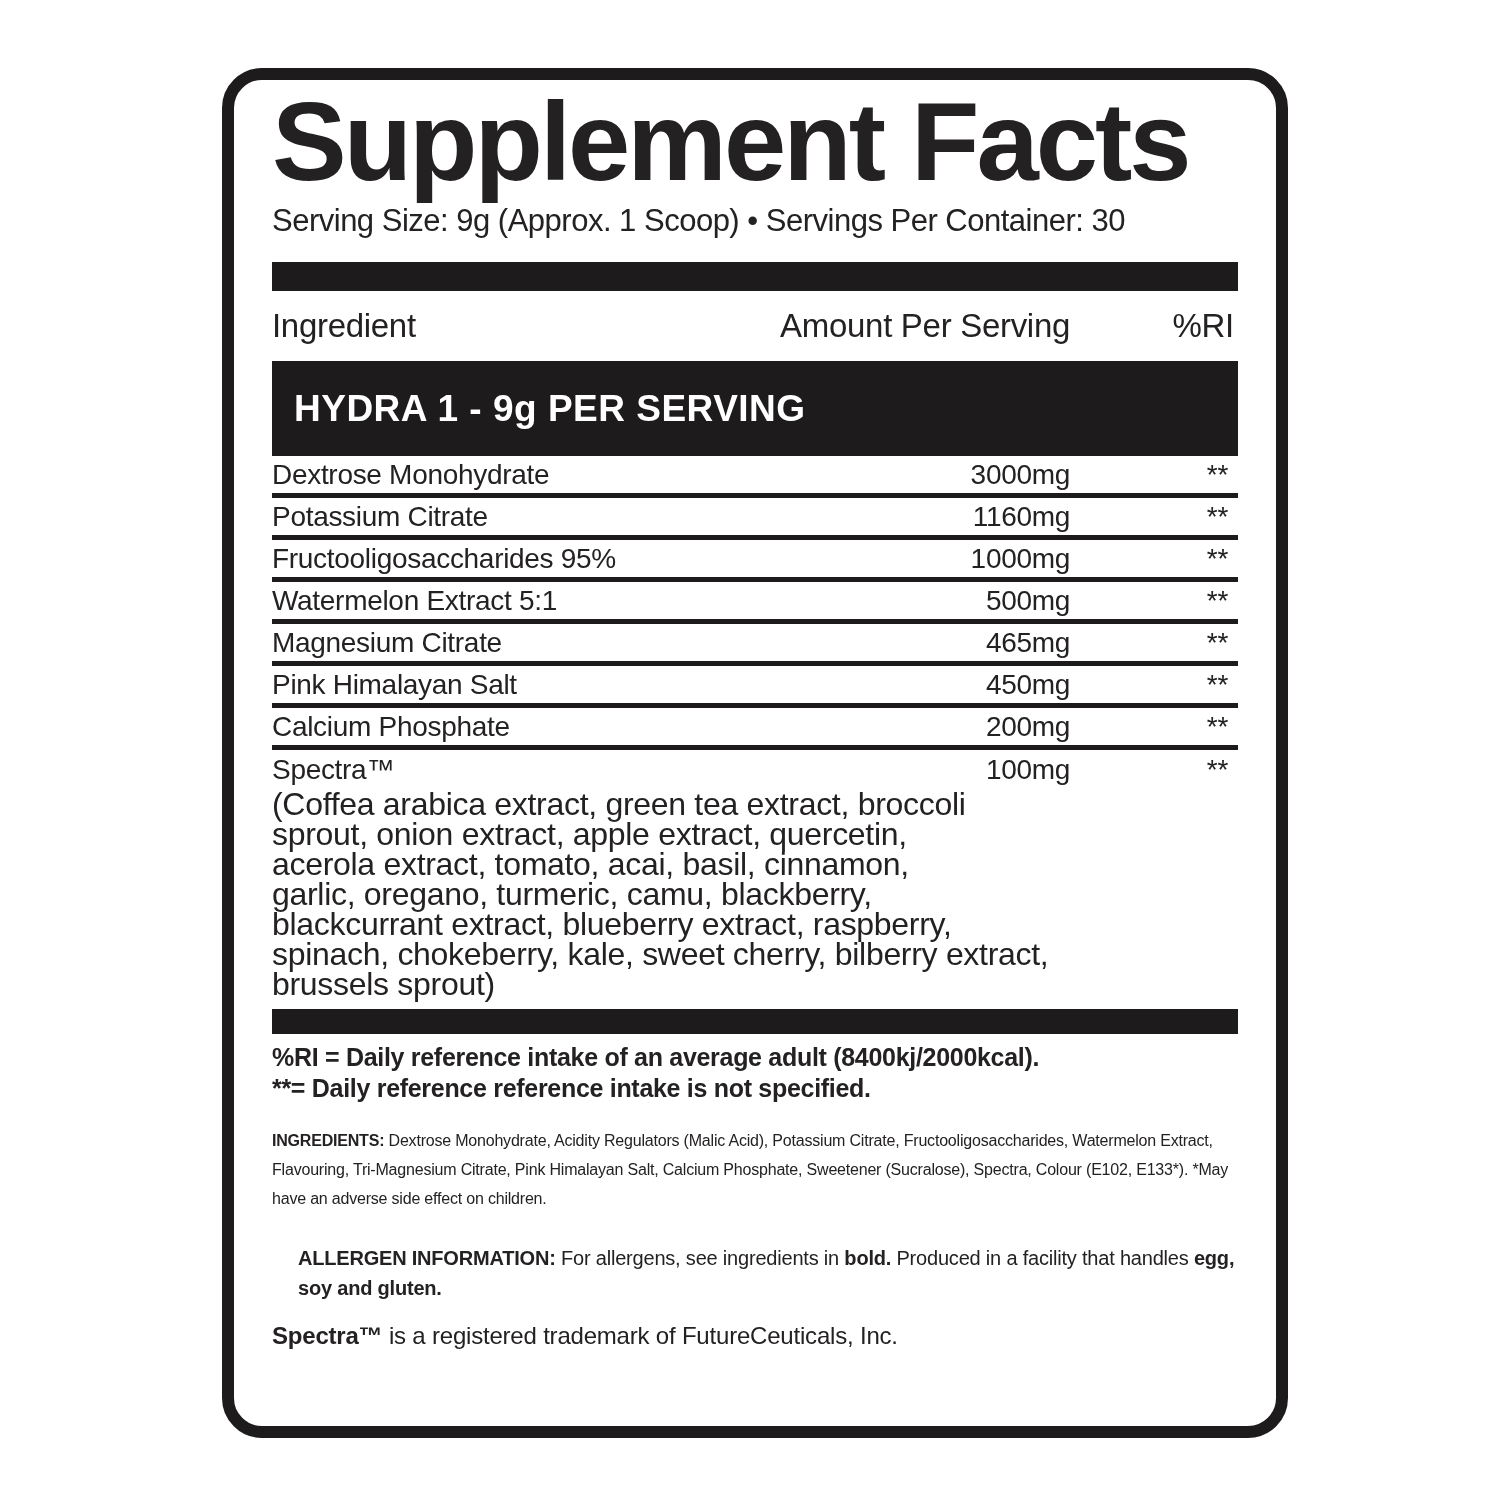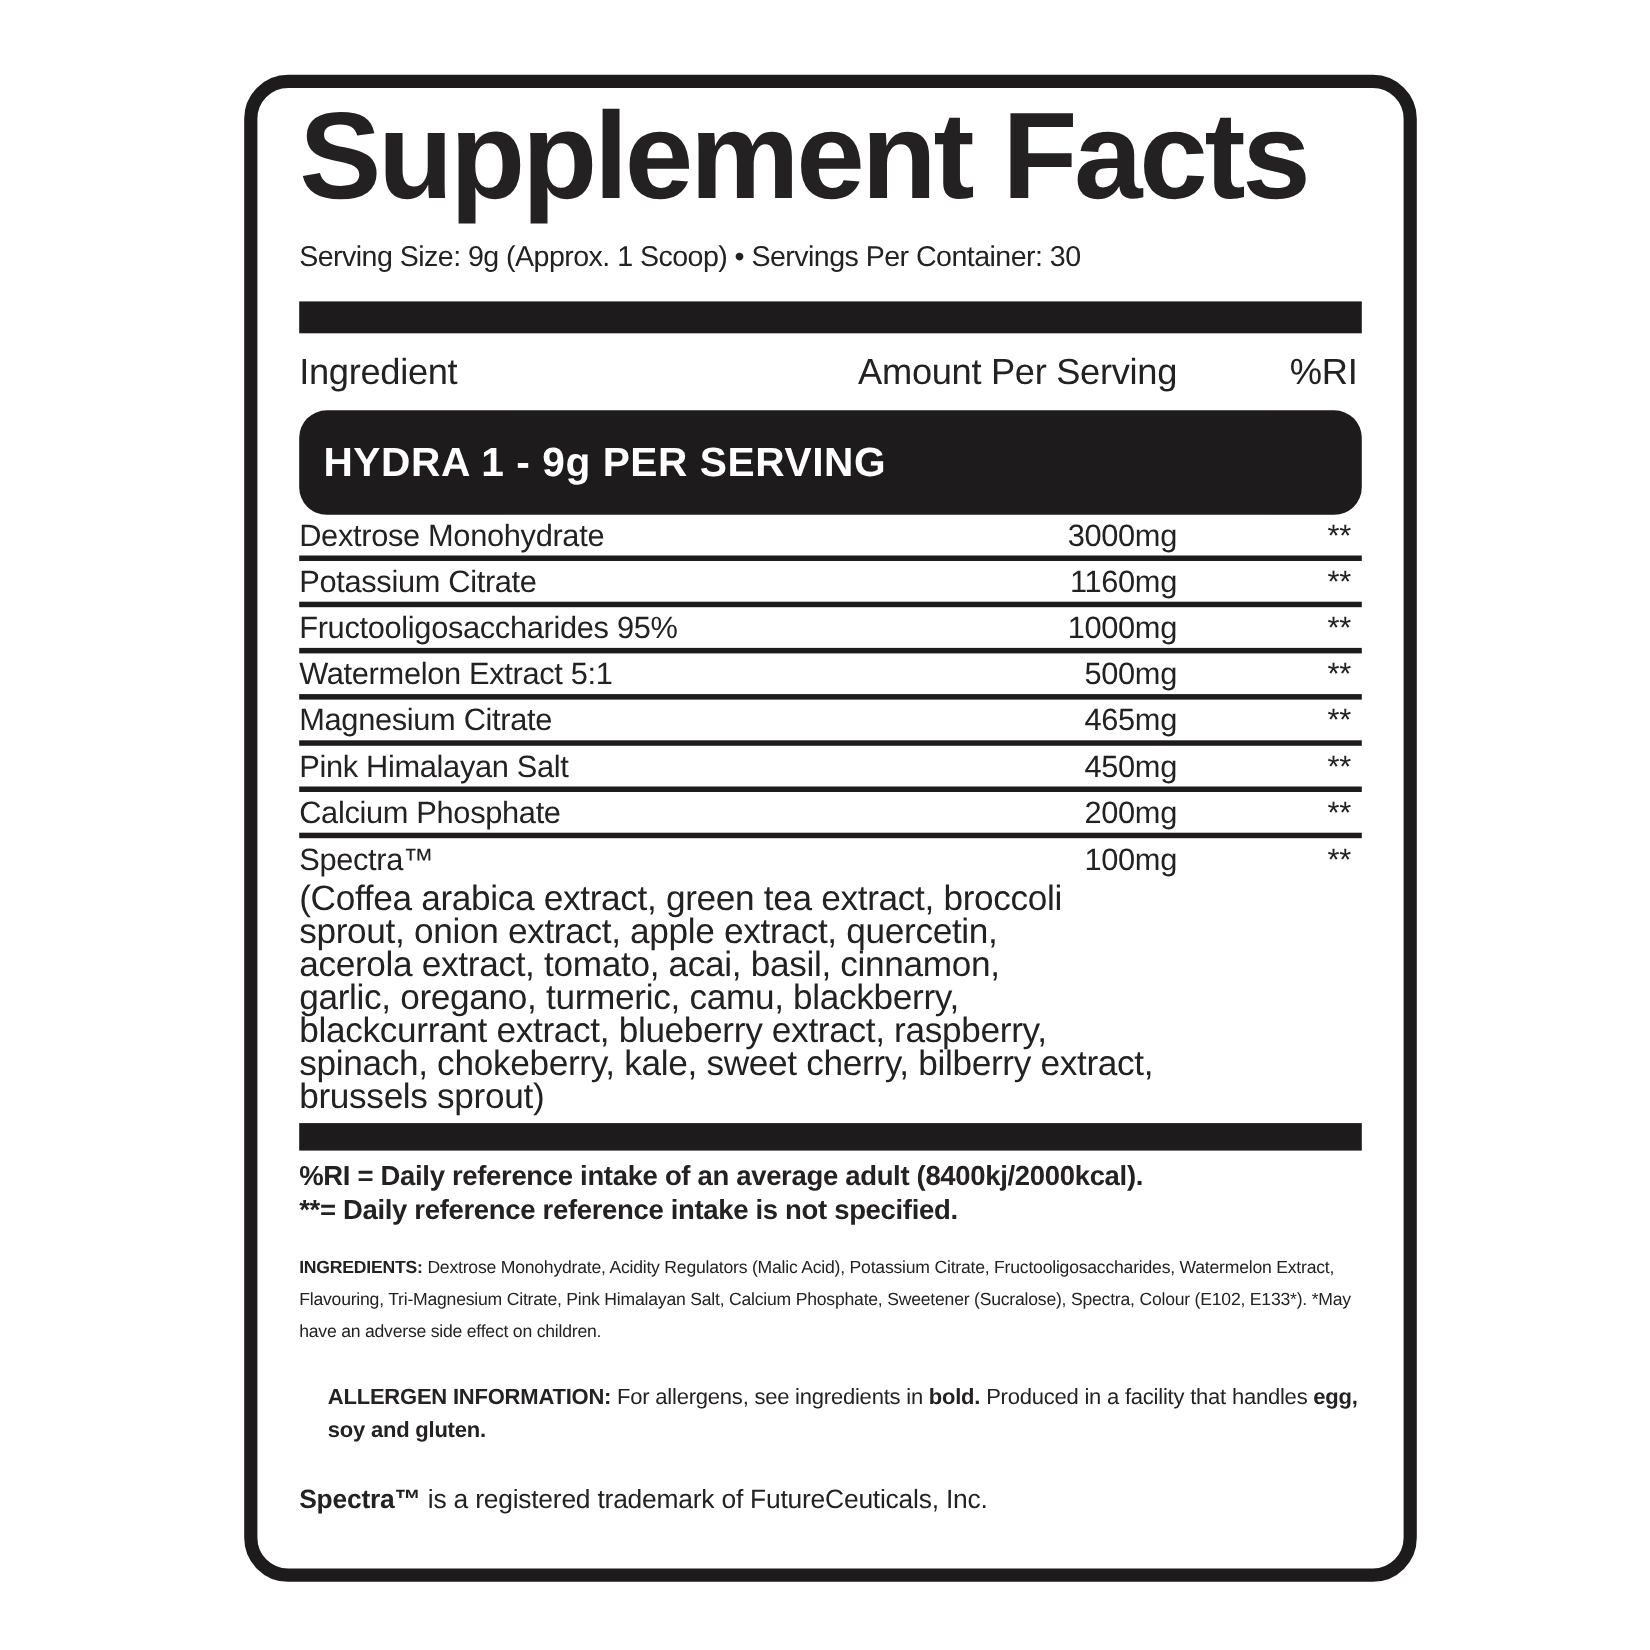--- a/index.html
+++ b/index.html
@@ -28,22 +28,22 @@
   }
   .title{
     margin-top:4px;
     font-size:112px;
     line-height:116px;
     font-weight:bold;
     letter-spacing:-3px;
     white-space:nowrap;
   }
   .serving{
-    margin-top:16px;
-    font-size:26px;
+    margin-top:4px;
+    font-size:31px;
     line-height:34px;
     letter-spacing:-0.5px;
     white-space:nowrap;
   }
   .bar{background:var(--bar);width:100%;}
   .bar-top{margin-top:24px;height:29px;}
   .bar-bottom{margin-top:10px;height:25px;}
   .cols{
     height:70px;
     display:grid;
@@ -57,21 +57,20 @@
   .section-bar{
     height:95px;
     background:var(--bar);
     color:var(--section_text);
     display:flex;
     align-items:center;
     padding-left:22px;
     font-size:37px;
     font-weight:bold;
     letter-spacing:0.5px;
-    border-radius:25px;
   }
   .row{
     display:grid;
     grid-template-columns:1fr 300px 168px;
     align-items:center;
     height:42px;
     border-bottom:5px solid var(--bar);
     font-size:28px;
     letter-spacing:-0.3px;
   }
@@ -92,21 +91,21 @@
     letter-spacing:-0.3px;
   }
   .para{
     margin-top:22px;
     font-size:16px;
     line-height:29px;
     letter-spacing:-0.2px;
   }
   .para b, .para strong{font-weight:bold;}
   .allergen{margin-top:30px;font-size:20px;line-height:30px;margin-left:26px;}
-  .trademark{margin-top:34px;font-size:24px;line-height:30px;}
+  .trademark{margin-top:18px;font-size:24px;line-height:30px;}
 </style>
 </head>
 <body>
 
 <div class="panel">
 
   <h1 class="title">Supplement Facts</h1>
 
   <div class="serving">Serving Size: 9g (Approx. 1 Scoop) • Servings Per Container: 30</div>
 

